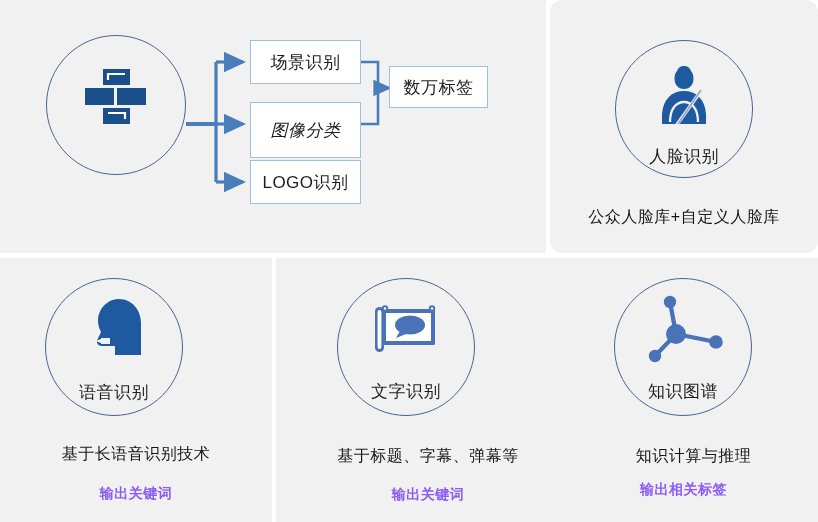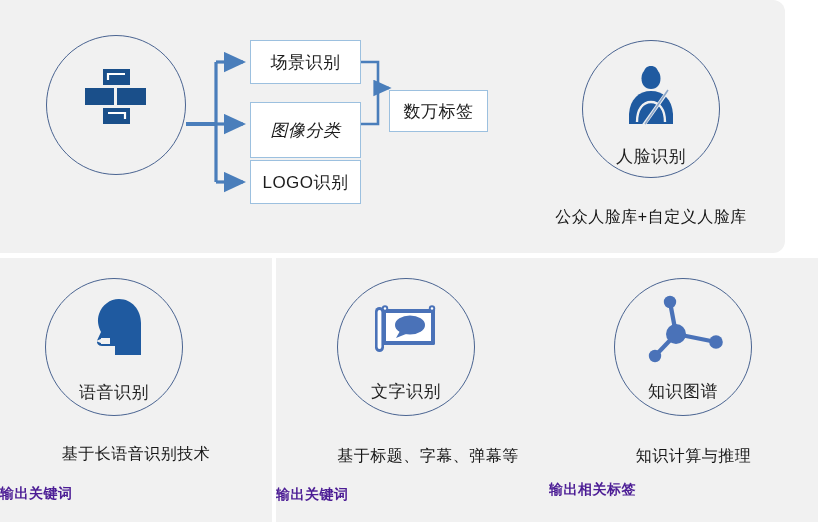--- a/index.html
+++ b/index.html
@@ -7,21 +7,21 @@
     width:818px;height:522px;
     background:#ffffff;
     font-family:"Liberation Sans","DejaVu Sans",sans-serif;
     overflow:hidden;
   }
   .stage{position:relative;width:818px;height:522px;background:#ffffff;}
 
   
   .panel{position:absolute;background:#f1f1f1;overflow:hidden;}
   #panel-video{left:0;top:0;width:546px;height:253px;}
-  #panel-face {left:517px;top:0;width:268px;height:253px;border-radius:12px;}
+  #panel-face {left:550px;top:0;width:268px;height:253px;border-radius:12px;}
   #panel-speech{left:0;top:258px;width:272px;height:264px;}
   #panel-text  {left:276px;top:258px;width:269px;height:264px;padding-left:35px;}
   #panel-kg    {left:549px;top:258px;width:269px;height:264px;}
 
   
   .circle{
     position:absolute;border-radius:50%;
     border:1.6px solid #4a6491;
     box-sizing:border-box;
     background:transparent;
@@ -33,22 +33,22 @@
     letter-spacing:.5px;
     white-space:nowrap;
   }
 
   
   .cap-main{
     position:absolute;left:0;right:0;text-align:center;
     font-size:16px;color:#161616;letter-spacing:.5px;white-space:nowrap;
   }
   .cap-sub{
-    position:absolute;left:0;right:0;
-    font-size:14px;color:#4c1d95;font-weight:bold;letter-spacing:.5px;white-space:nowrap;
+    position:absolute;left:0;right:0;text-align:center;
+    font-size:14px;color:#8b5cf6;font-weight:bold;letter-spacing:.5px;white-space:nowrap;
   }
 
   
   .flowbox{
     position:absolute;
     background:#ffffff;
     border:1.4px solid #9cc0df;
     box-sizing:border-box;
     display:flex;align-items:center;justify-content:center;
     font-size:17px;color:#1c1c1c;
@@ -101,21 +101,21 @@
       <path d="M23,45 L40,45 L40,51" stroke="#ffffff" stroke-width="2.2" fill="none"></path>
     </svg>
 
 
     <div class="flowbox" style="left:250px;top:40px;width:111px;height:44px;text-align:center;">场景识别</div>
 
     <div class="flowbox" style="left:250px;top:102px;width:111px;height:56px;font-style:italic;">图像分类</div>
 
     <div class="flowbox" style="left:250px;top:160px;width:111px;height:44px;">LOGO识别</div>
 
-    <div class="flowbox" style="left:389px;top:66px;width:99px;height:42px;margin-top:24px;">数万标签</div>
+    <div class="flowbox" style="left:389px;top:66px;width:99px;height:42px;">数万标签</div>
   </div>
 
   <div class="panel" id="panel-face">
 
     <div class="circle" style="left:65px;top:40px;width:138px;height:138px;"></div>
 
     <svg class="icon-svg" style="left:107px;top:66px;" width="54" height="62" viewBox="0 0 54 62">
 
       <path d="M27,2 C33,2 36.5,6.5 36.5,12.5 C36.5,18.5 33,23 27,23 C21,23 17.5,18.5 17.5,12.5 C17.5,6.5 21,2 27,2 Z" fill="#1f5aa0"></path>
 

